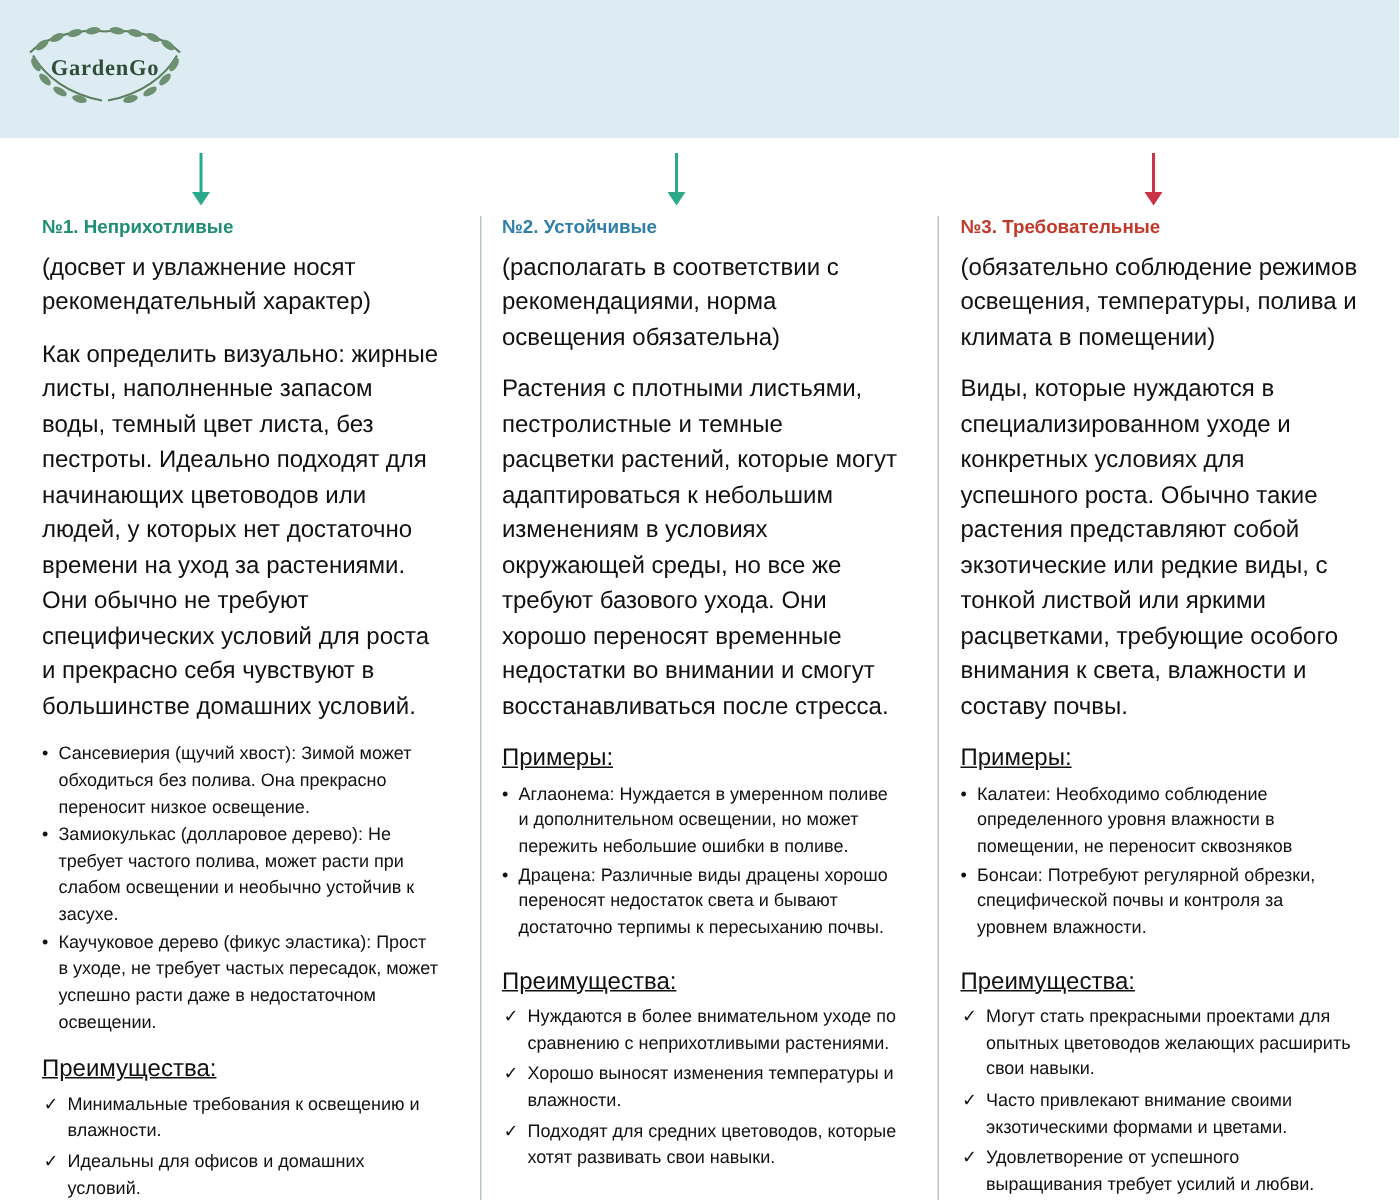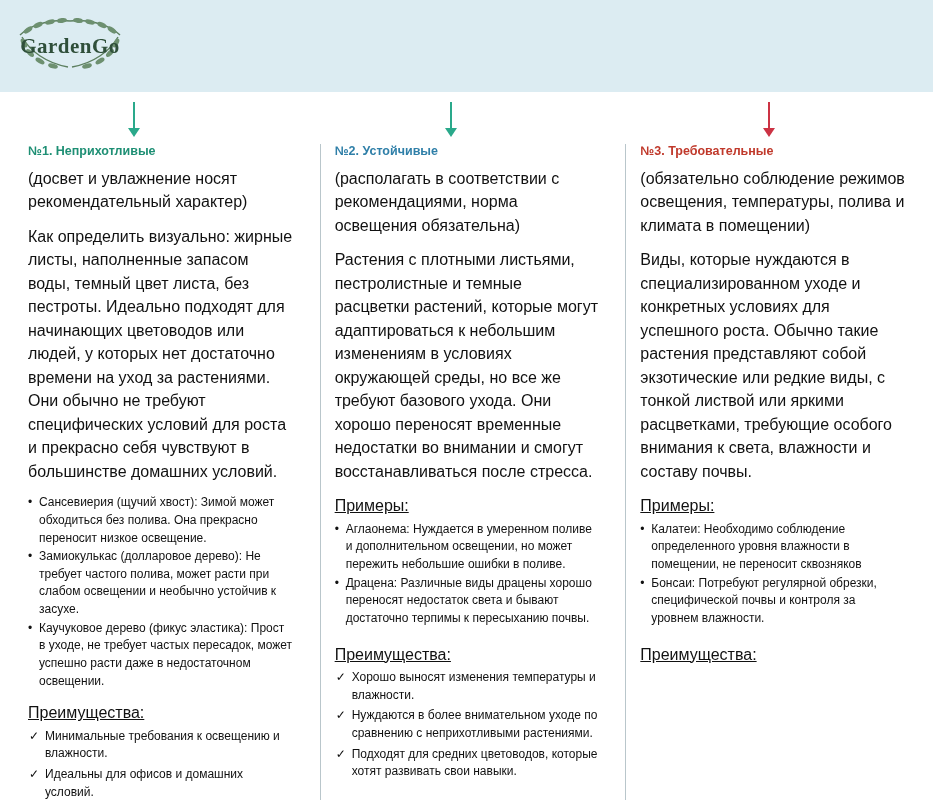--- a/index.html
+++ b/index.html
@@ -36,21 +36,21 @@
   .logo-wreath {
     position: relative;
     width: 120px;
     height: 58px;
     display: flex;
     align-items: center;
     justify-content: center;
   }
   .logo-text {
     font-family: "Liberation Serif", serif;
-    font-size: 21px;
+    font-size: 15px;
     letter-spacing: 0.5px;
     color: #2f4f3a;
     font-weight: bold;
     z-index: 2;
   }
   .logo-svg {
     position: absolute;
     left: 0;
     top: 0;
   }
@@ -258,32 +258,37 @@
     <p class="para">(располагать в соответствии с рекомендациями, норма освещения обязательна)</p>
     <p class="para">Растения с плотными листьями, пестролистные и темные расцветки растений, которые могут адаптироваться к небольшим изменениям в условиях окружающей среды, но все же требуют базового ухода. Они хорошо переносят временные недостатки во внимании и смогут восстанавливаться после стресса.</p>
     <div class="sub-label">Примеры:</div>
     <ul class="bullets">
       <li>Аглаонема: Нуждается в умеренном поливе и дополнительном освещении, но может пережить небольшие ошибки в поливе.</li>
       <li>Драцена: Различные виды драцены хорошо переносят недостаток света и бывают достаточно терпимы к пересыханию почвы.</li>
     </ul>
     <div class="spacer-sm"></div>
     <div class="sub-label">Преимущества:</div>
     <ul class="checks">
+      <li>Нуждаются в более внимательном уходе по сравнению с неприхотливыми растениями.</li>
       <li>Хорошо выносят изменения температуры и влажности.</li>
-      <li>Нуждаются в более внимательном уходе по сравнению с неприхотливыми растениями.</li>
       <li>Подходят для средних цветоводов, которые хотят развивать свои навыки.</li>
     </ul>
   </div>
 
   <div class="col c3">
     <div class="col-title">№3. Требовательные</div>
     <p class="para">(обязательно соблюдение режимов освещения, температуры, полива и климата в помещении)</p>
     <p class="para">Виды, которые нуждаются в специализированном уходе и конкретных условиях для успешного роста. Обычно такие растения представляют собой экзотические или редкие виды, с тонкой листвой или яркими расцветками, требующие особого внимания к света, влажности и составу почвы.</p>
     <div class="sub-label">Примеры:</div>
     <ul class="bullets">
       <li>Калатеи: Необходимо соблюдение определенного уровня влажности в помещении, не переносит сквозняков</li>
       <li>Бонсаи: Потребуют регулярной обрезки, специфической почвы и контроля за уровнем влажности.</li>
     </ul>
     <div class="spacer-sm"></div>
     <div class="sub-label">Преимущества:</div>
+    <ul class="checks">
+      <li>Могут стать прекрасными проектами для опытных цветоводов желающих расширить свои навыки.</li>
+      <li>Часто привлекают внимание своими экзотическими формами и цветами.</li>
+      <li>Удовлетворение от успешного выращивания требует усилий и любви.</li>
+    </ul>
   </div>
 
 </div>
 
 </body></html>

